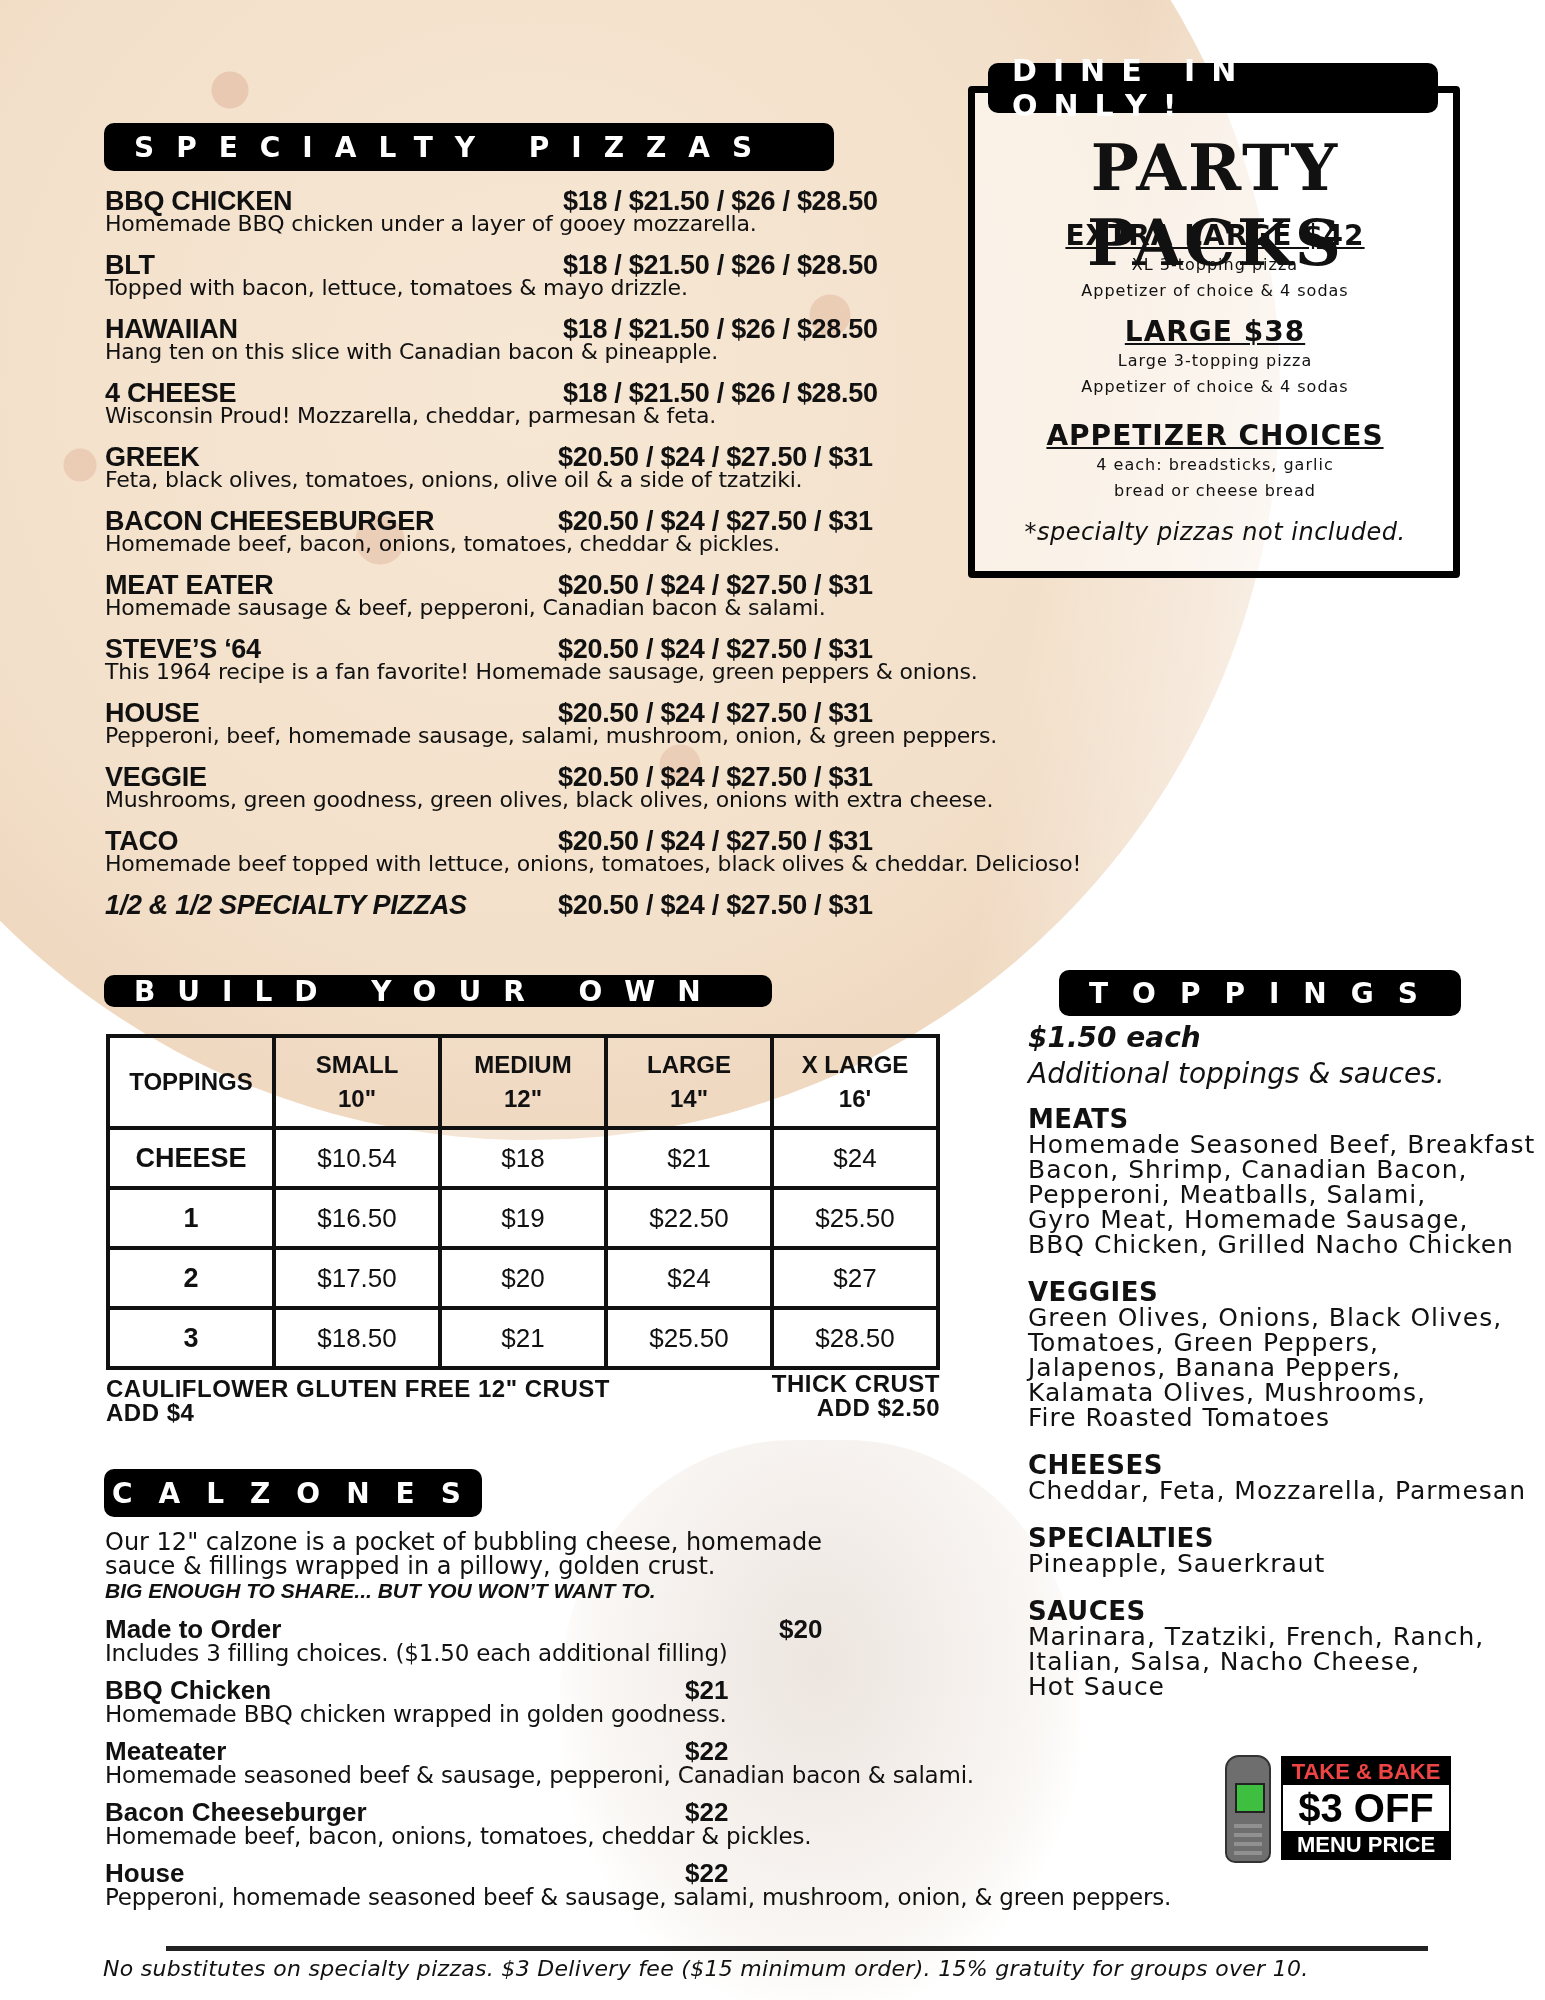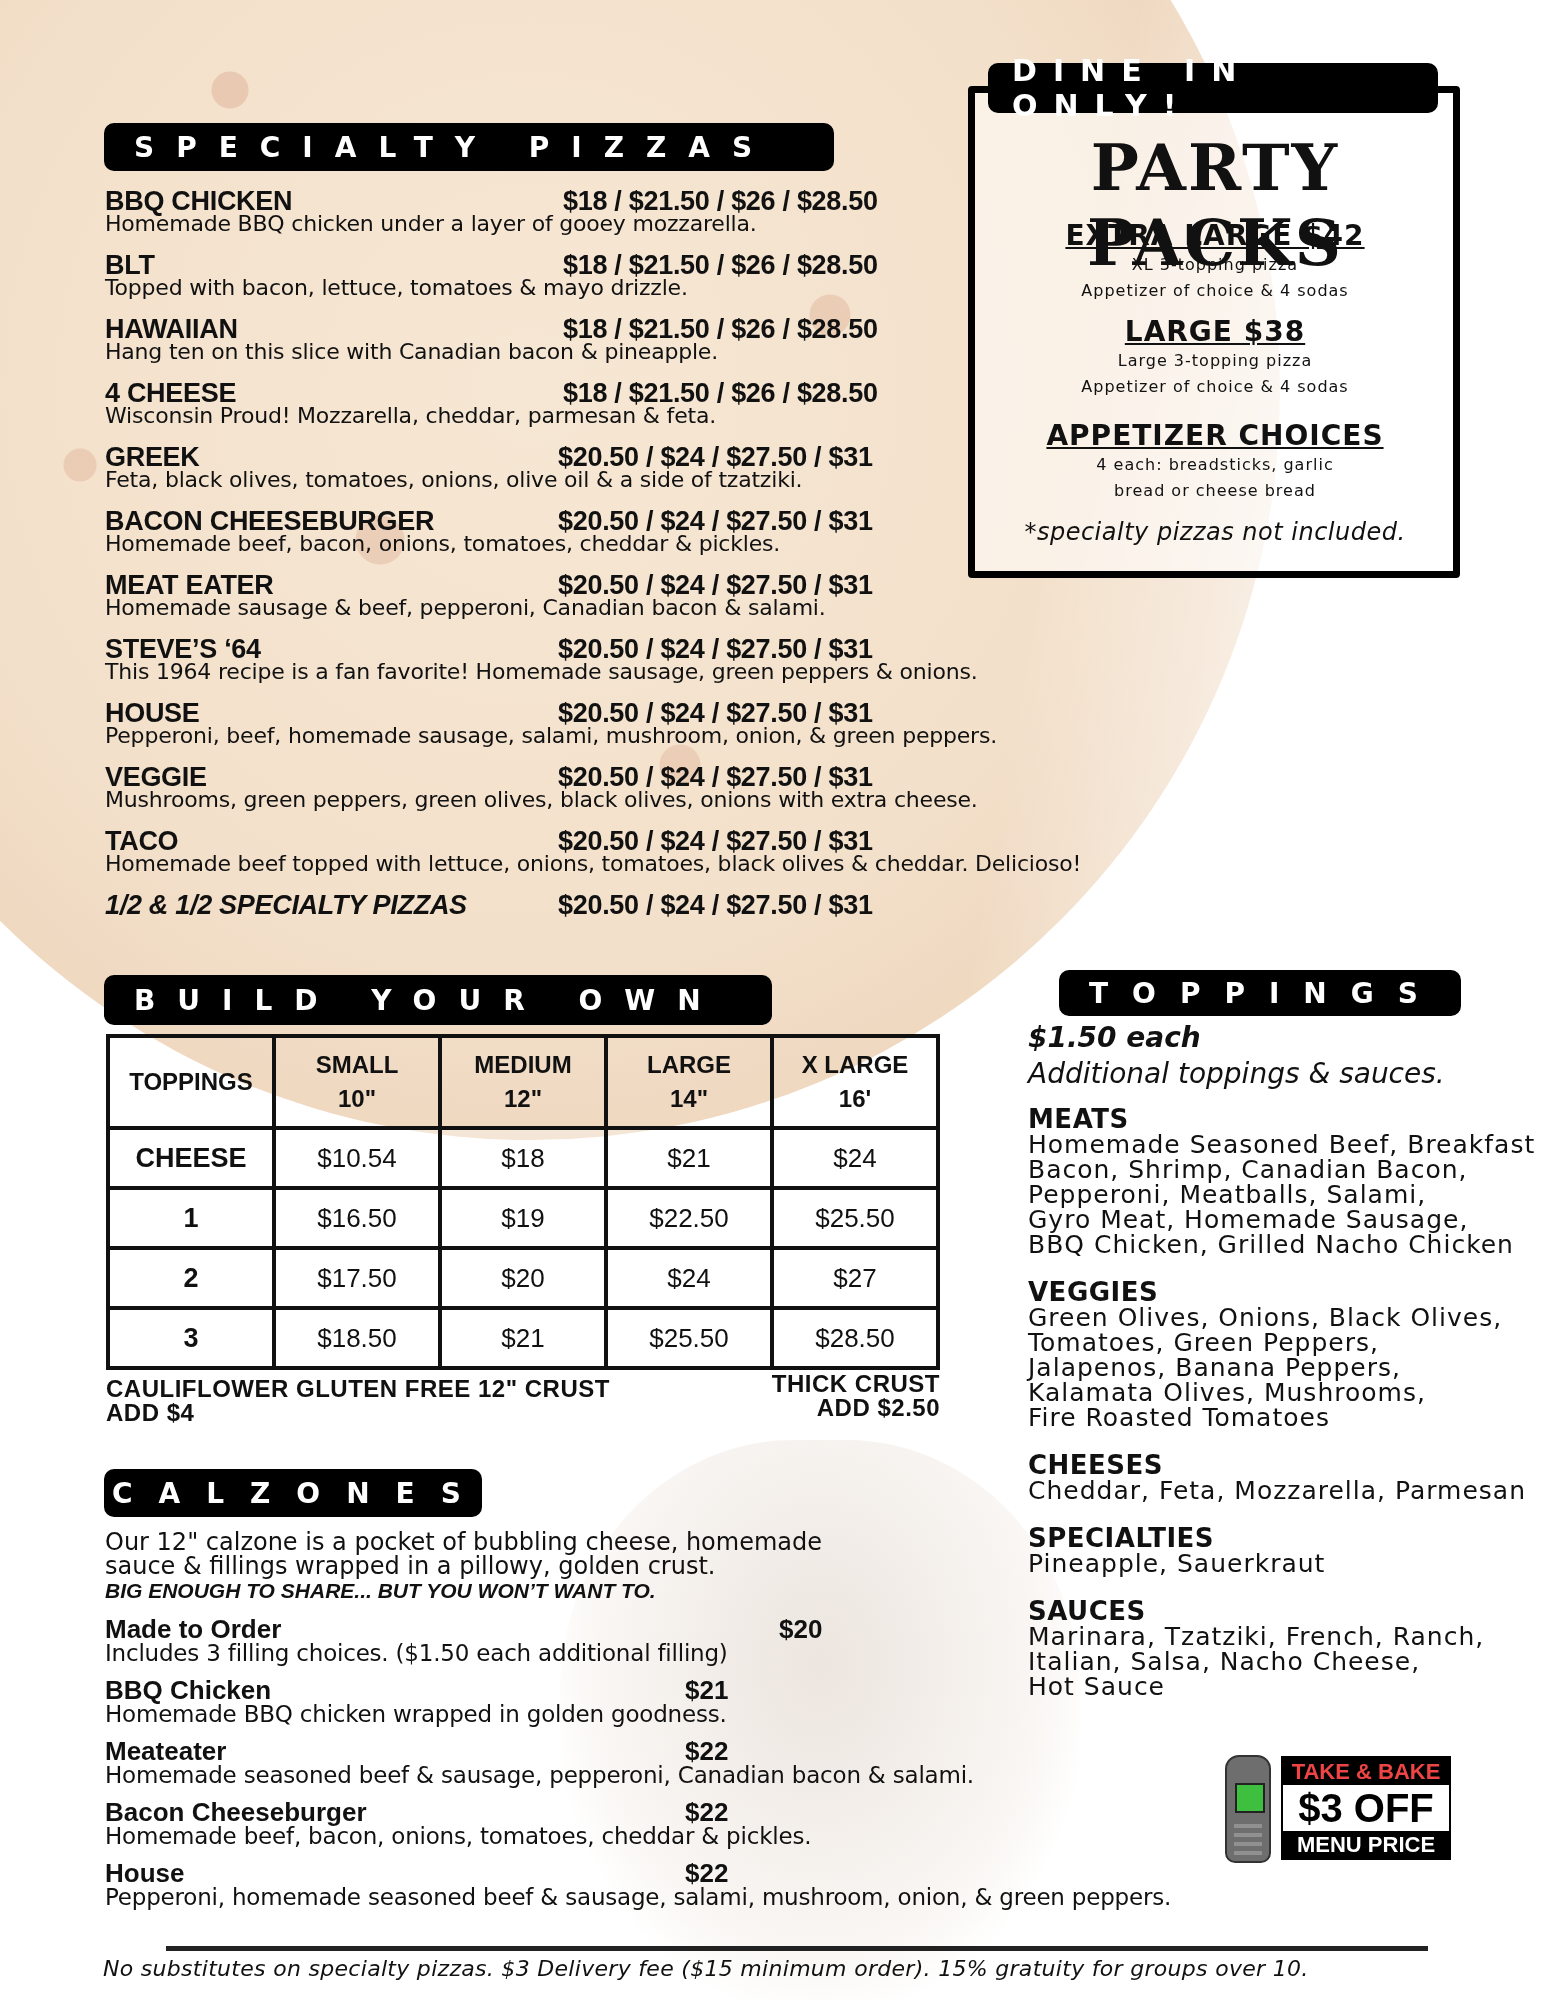--- a/index.html
+++ b/index.html
@@ -178,21 +178,21 @@
       <span class="spec-desc">This 1964 recipe is a fan favorite! Homemade sausage, green peppers &amp; onions.</span>
     </div>
     <div class="spec-item">
       <span class="spec-name">HOUSE</span>
       <span class="spec-price" style="left:453px">$20.50 / $24 / $27.50 / $31</span>
       <span class="spec-desc">Pepperoni, beef, homemade sausage, salami, mushroom, onion, &amp; green peppers.</span>
     </div>
     <div class="spec-item">
       <span class="spec-name">VEGGIE</span>
       <span class="spec-price" style="left:453px">$20.50 / $24 / $27.50 / $31</span>
-      <span class="spec-desc">Mushrooms, green peppers, green olives, black olives, onions with extra cheese.</span>
+      <span class="spec-desc">Mushrooms, green goodness, green olives, black olives, onions with extra cheese.</span>
     </div>
     <div class="spec-item">
       <span class="spec-name">TACO</span>
       <span class="spec-price" style="left:453px">$20.50 / $24 / $27.50 / $31</span>
       <span class="spec-desc">Homemade beef topped with lettuce, onions, tomatoes, black olives &amp; cheddar. Delicioso!</span>
     </div>
     <div class="spec-item">
       <span class="spec-name italic">1/2 &amp; 1/2 SPECIALTY PIZZAS</span>
       <span class="spec-price" style="left:453px">$20.50 / $24 / $27.50 / $31</span>
     </div>
@@ -213,21 +213,21 @@
     <div class="pp-head">LARGE $38</div>
     <div class="pp-line">Large 3-topping pizza</div>
     <div class="pp-line">Appetizer of choice &amp; 4 sodas</div>
     <div class="pp-gap" style="height:20px"></div>
     <div class="pp-head">APPETIZER CHOICES</div>
     <div class="pp-line">4 each: breadsticks, garlic</div>
     <div class="pp-line">bread or cheese bread</div>
     <div class="pp-note">*specialty pizzas not included.</div>
   </div>
 
-  <div class="banner" style="left:104px; top:975px; width:668px; height:50px;">
+  <div class="banner" style="left:104px; top:975px; width:668px; height:32px;">
     <span>BUILD YOUR OWN</span>
   </div>
   <table class="byo-table">
     <tbody>
         <tr>
       <th><span>TOPPINGS</span></th>
       <th><span>SMALL</span><br><span>10"</span></th>
       <th><span>MEDIUM</span><br><span>12"</span></th>
       <th><span>LARGE</span><br><span>14"</span></th>
       <th><span>X LARGE</span><br><span>16'</span></th>

